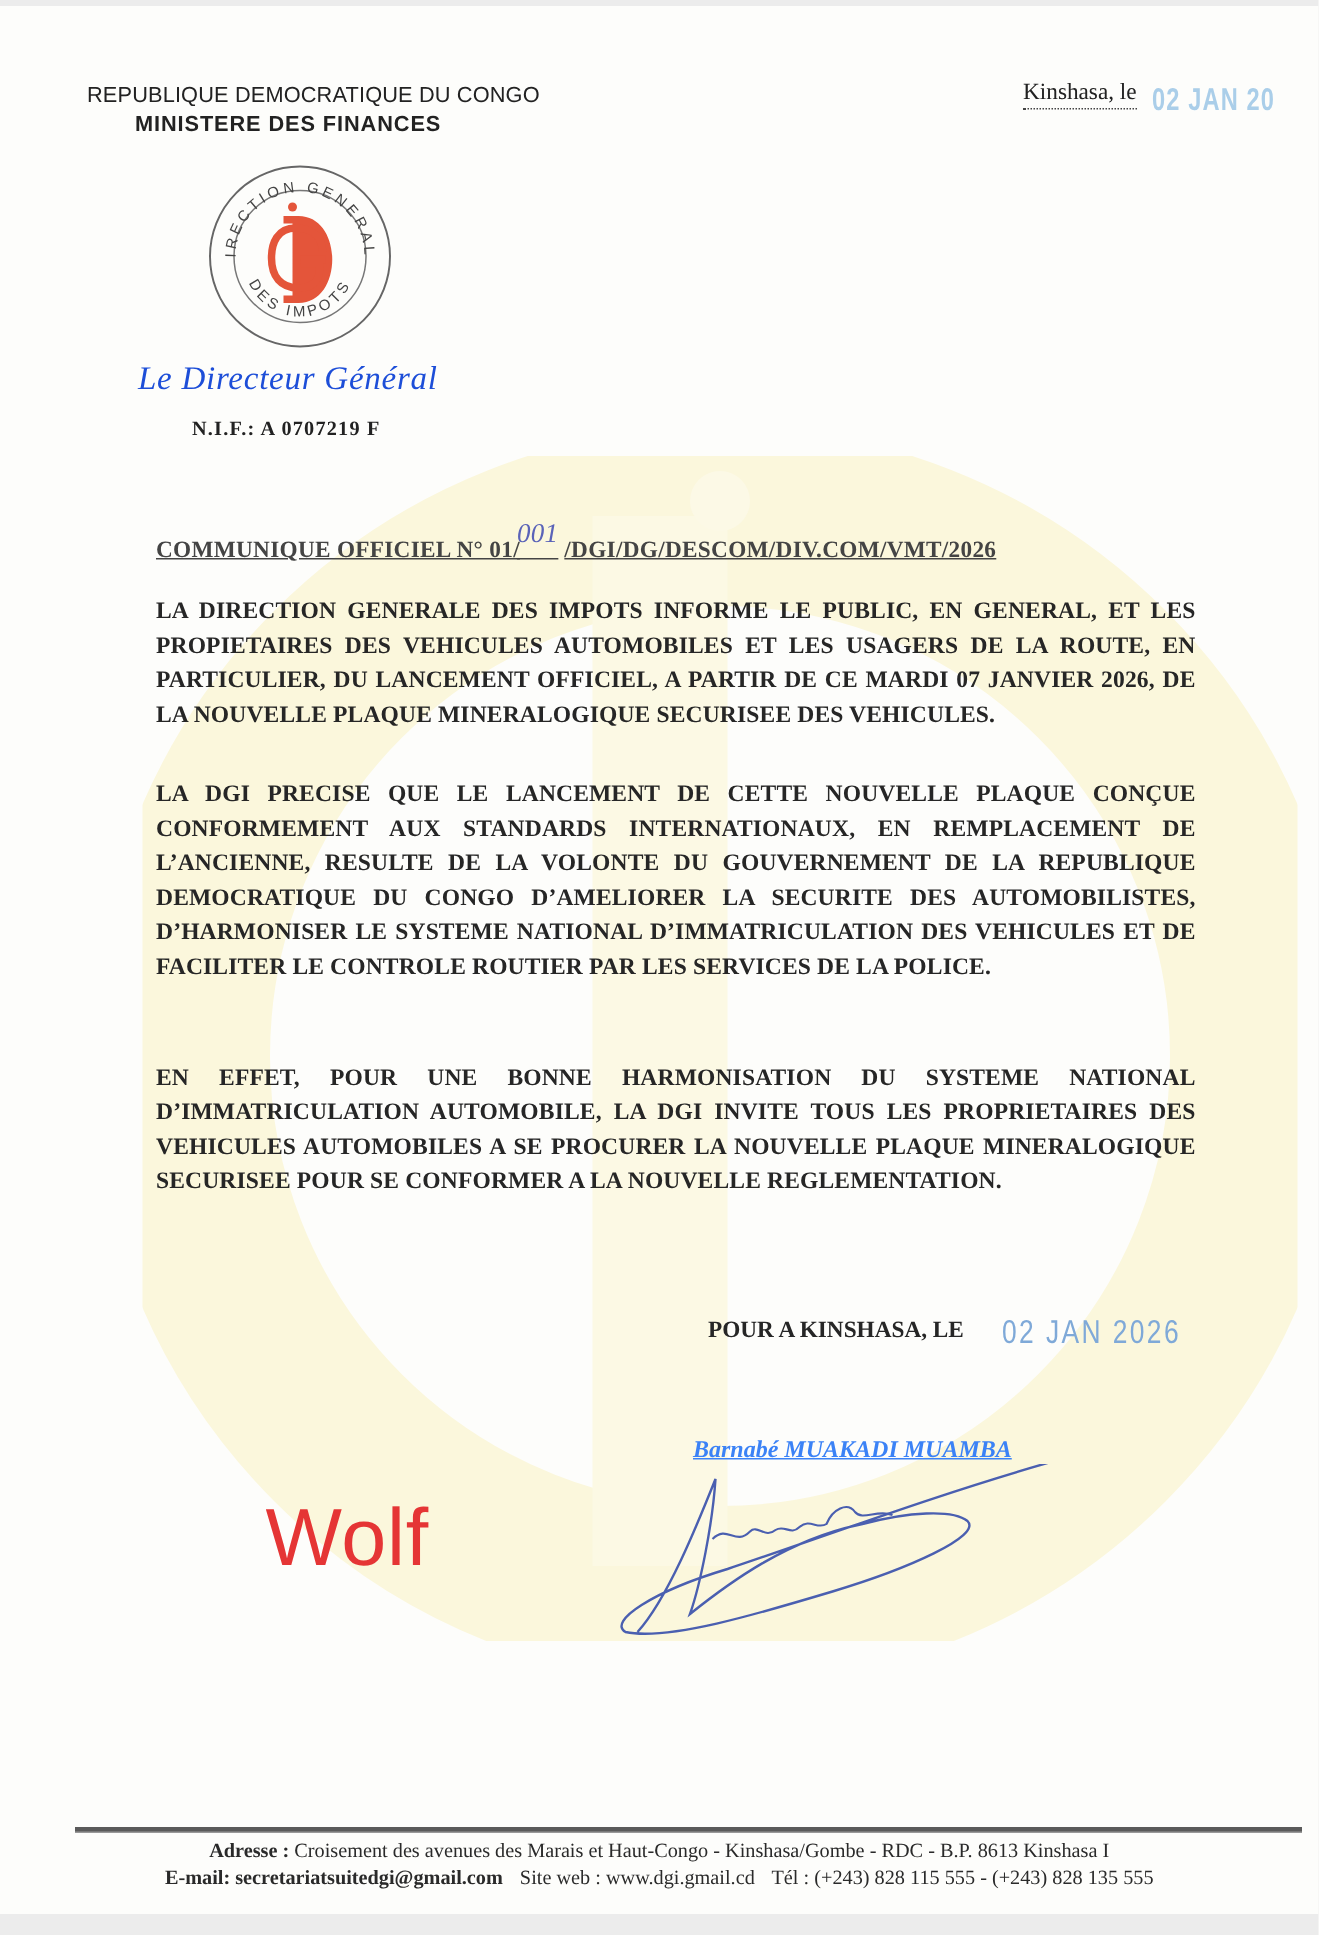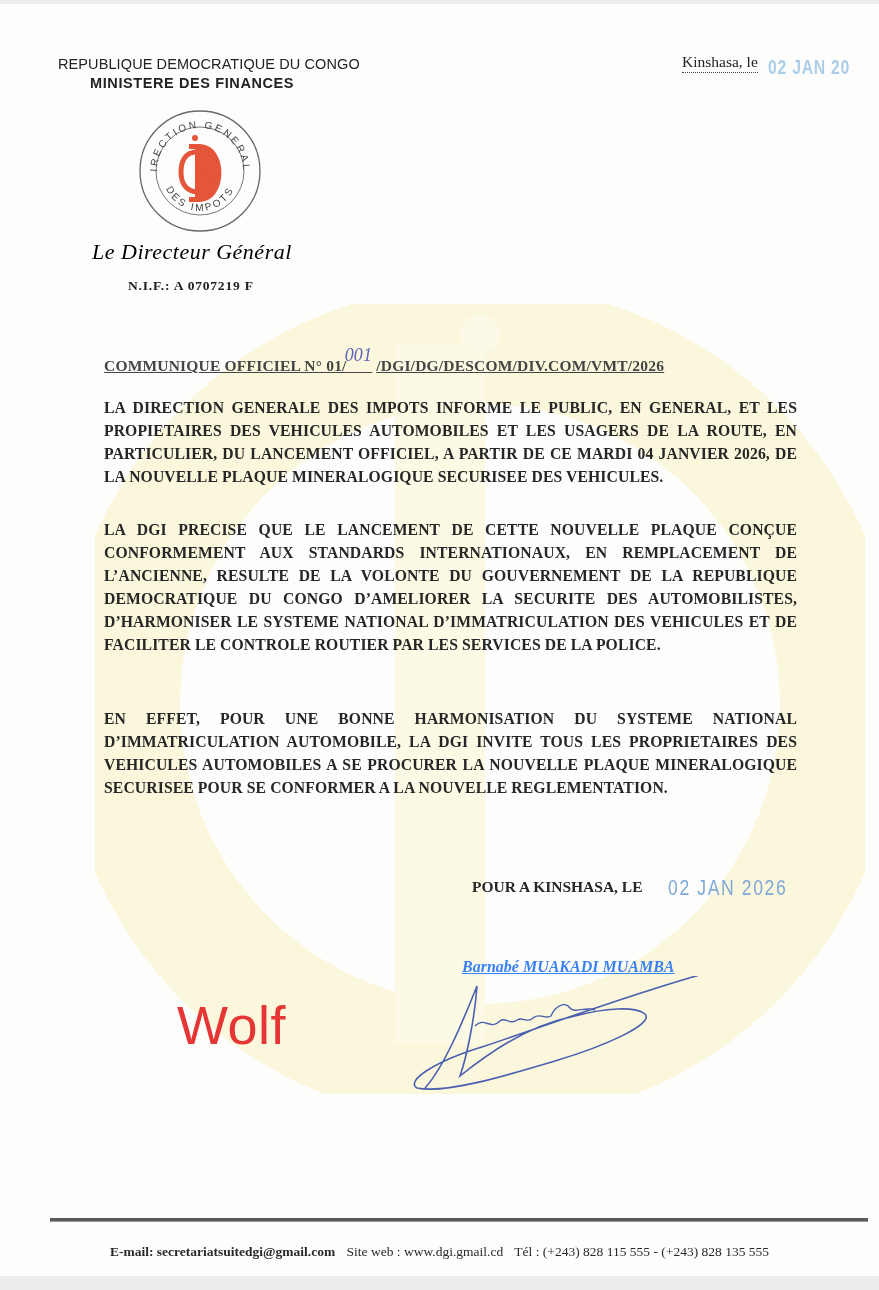--- a/index.html
+++ b/index.html
@@ -14,21 +14,21 @@
     background: #fdfdfb;
   }
   .watermark {
     position: absolute; left: 95px; top: 300px; width: 770px; height: 790px;
     pointer-events: none;
   }
   .abs { position: absolute; }
   .rep { left: 58px; top: 52px; font-family: "Liberation Sans", sans-serif; font-size: 14.5px; color: #222; letter-spacing: 0.1px; }
   .min { left: 90px; top: 71px; font-family: "Liberation Sans", sans-serif; font-size: 14.5px; font-weight: bold; color: #222; letter-spacing: 0.6px; }
   .logo { left: 137px; top: 104px; width: 126px; height: 126px; }
-  .dirgen { left: 92px; top: 235px; font-family: "Liberation Serif", serif; font-style: italic; font-size: 22px; color: #000000; letter-spacing: 0.5px; }
+  .dirgen { left: 92px; top: 235px; font-family: "Liberation Serif", serif; font-style: italic; font-size: 22px; color: #1d4ed8; letter-spacing: 0.5px; }
   .nif { left: 128px; top: 274px; font-size: 13.5px; font-weight: bold; color: #222; letter-spacing: 0.8px; }
   .city { left: 682px; top: 49px; font-size: 15.5px; color: #222; border-bottom: 1px dotted #444; padding-bottom: 1px; }
   .stamp-top { left: 768px; top: 51px; font-family: "Liberation Sans Narrow", "Liberation Sans", sans-serif; font-size: 21px; color: #9cc6e6; letter-spacing: 1px; transform: scaleX(0.75); transform-origin: left; white-space: nowrap; font-weight: bold; opacity: 0.85; }
   .ref { left: 104px; top: 351px; font-size: 15.5px; font-weight: bold; color: #444; text-decoration: underline; letter-spacing: 0.2px; white-space: nowrap; }
   .ref .hand { color: #5a63b8; font-weight: normal; font-style: italic; font-size: 18px; position: relative; top: -10px; margin: 0 4px 0 -2px; }
   .body-text { left: 104px; width: 693px; font-size: 15.7px; font-weight: bold; color: #262626; line-height: 23px; text-align: justify; letter-spacing: 0.1px; }
   .p1 { top: 392px; }
   .p2 { top: 514px; }
   .p3 { top: 703px; }
   .fait { left: 472px; top: 874px; font-size: 15.5px; font-weight: bold; color: #262626; white-space: nowrap; }
@@ -77,37 +77,41 @@
   <div class="abs dirgen">Le Directeur Général</div>
   <div class="abs nif">N.I.F.: A 0707219 F</div>
 
   <div class="abs city">Kinshasa, le</div>
   <div class="abs stamp-top">02 JAN 20</div>
 
   <div class="abs ref">
     <span>COMMUNIQUE OFFICIEL N° 01/</span><span class="hand">001</span><span>/DGI/DG/DESCOM/DIV.COM/VMT/2026</span>
   </div>
 
-  <div class="abs body-text p1">LA DIRECTION GENERALE DES IMPOTS INFORME LE PUBLIC, EN GENERAL, ET LES PROPIETAIRES DES VEHICULES AUTOMOBILES ET LES USAGERS DE LA ROUTE, EN PARTICULIER, DU LANCEMENT OFFICIEL, A PARTIR DE CE MARDI 04 JANVIER 2026, DE LA NOUVELLE PLAQUE MINERALOGIQUE SECURISEE DES VEHICULES.</div>
+  <div class="abs body-text p1">LA DIRECTION GENERALE DES IMPOTS INFORME LE PUBLIC, EN GENERAL, ET LES PROPIETAIRES DES VEHICULES AUTOMOBILES ET LES USAGERS DE LA ROUTE, EN PARTICULIER, DU LANCEMENT OFFICIEL, A PARTIR DE CE MARDI 07 JANVIER 2026, DE LA NOUVELLE PLAQUE MINERALOGIQUE SECURISEE DES VEHICULES.</div>
   <div class="abs body-text p2">LA DGI PRECISE QUE LE LANCEMENT DE CETTE NOUVELLE PLAQUE CONÇUE CONFORMEMENT AUX STANDARDS INTERNATIONAUX, EN REMPLACEMENT DE L’ANCIENNE, RESULTE DE LA VOLONTE DU GOUVERNEMENT DE LA REPUBLIQUE DEMOCRATIQUE DU CONGO D’AMELIORER LA SECURITE DES AUTOMOBILISTES, D’HARMONISER LE SYSTEME NATIONAL D’IMMATRICULATION DES VEHICULES ET DE FACILITER LE CONTROLE ROUTIER PAR LES SERVICES DE LA POLICE.</div>
   <div class="abs body-text p3">EN EFFET, POUR UNE BONNE HARMONISATION DU SYSTEME NATIONAL D’IMMATRICULATION AUTOMOBILE, LA DGI INVITE TOUS LES PROPRIETAIRES DES VEHICULES AUTOMOBILES A SE PROCURER LA NOUVELLE PLAQUE MINERALOGIQUE SECURISEE POUR SE CONFORMER A LA NOUVELLE REGLEMENTATION.</div>
 
   <div class="abs fait">POUR A KINSHASA, LE</div>
   <div class="abs stamp-bottom">02 JAN 2026</div>
 
   <div class="abs signer">Barnabé MUAKADI MUAMBA</div>
 
   <svg class="abs signature" viewBox="0 0 300 120">
     <path d="M 20 112 C 40 90, 60 40, 72 10 C 70 40, 62 80, 55 100 C 80 80, 120 50, 170 40 C 200 32, 230 30, 240 38 C 250 48, 200 70, 150 85 C 100 100, 40 118, 12 112 C 0 105, 30 85, 80 70 C 140 50, 220 20, 298 -2" fill="none" stroke="#4a5fb0" stroke-width="1.6"></path>
     <path d="M 70 50 C 80 40, 85 55, 95 45 C 100 40, 105 50, 112 44 C 118 40, 122 48, 128 42 C 135 36, 140 44, 146 40 C 150 30, 160 25, 165 32 C 170 38, 180 30, 190 34" fill="none" stroke="#4a5fb0" stroke-width="1.4"></path>
   </svg>
 
   <div class="abs wolf">Wolf</div>
 
   <div class="abs rule"></div>
+  <div class="abs footer1">
+    <b>Adresse :</b>
+    <span>Croisement des avenues des Marais et Haut-Congo - Kinshasa/Gombe - RDC - B.P. 8613 Kinshasa I</span>
+  </div>
   <div class="abs footer2">
     <b>E-mail:</b>
     <b>secretariatsuitedgi@gmail.com</b><span class="gap"></span>
     <span>Site web :</span>
     <span>www.dgi.gmail.cd</span><span class="gap"></span>
     <span>Tél :</span>
     <span>(+243) 828 115 555 - (+243) 828 135 555</span>
   </div>
 </div>
 

